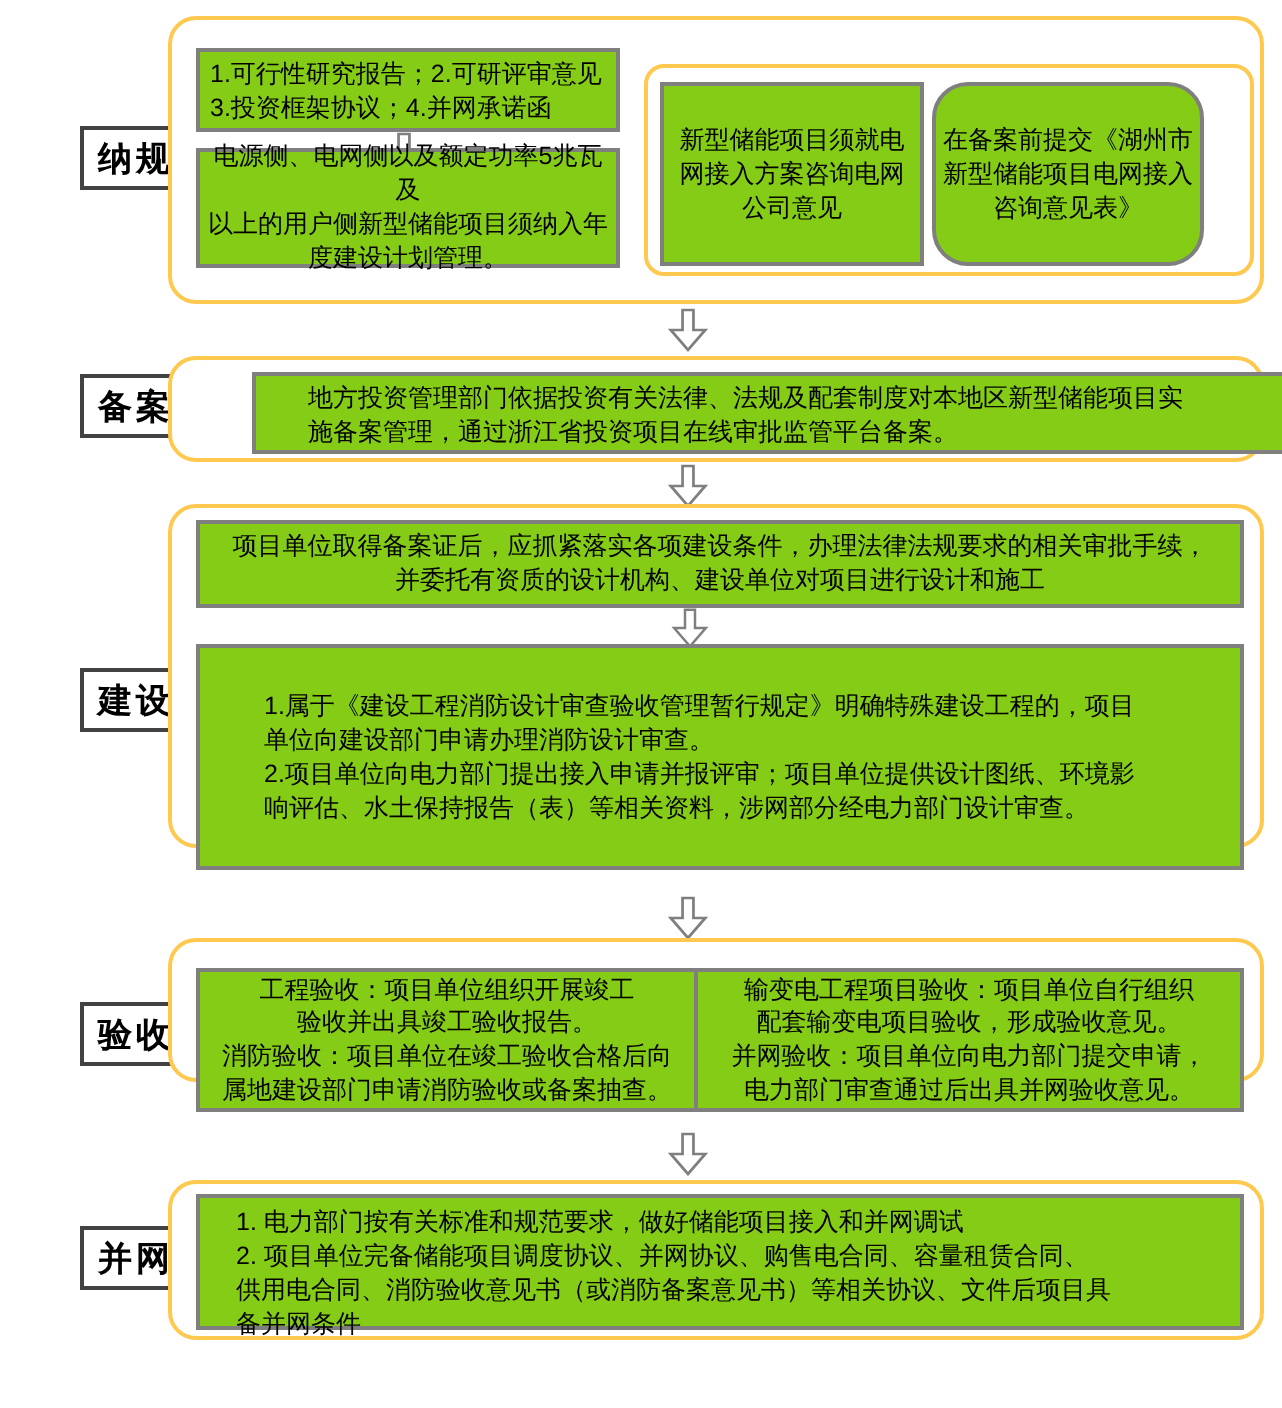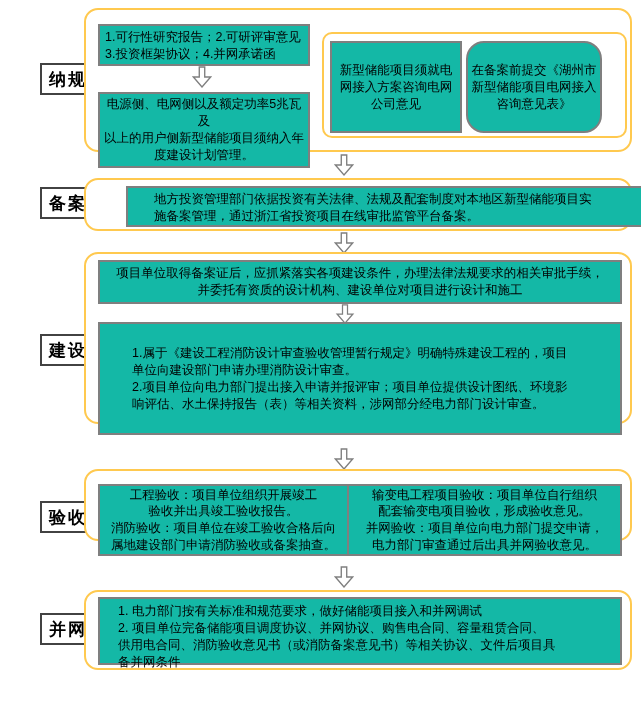--- a/index.html
+++ b/index.html
@@ -16,32 +16,32 @@
     font-size:17px;font-weight:bold;letter-spacing:2px;
     box-sizing:border-box;
   }
   
   .ycont{
     position:absolute;border:2px solid #FFC94F;border-radius:14px;
     background:#fff;box-sizing:border-box;
   }
   
   .gbox{
-    position:absolute;border:2px solid #7f7f7f;background:#14b8a6;
+    position:absolute;border:2px solid #7f7f7f;background:#84cc16;
     box-sizing:border-box;font-size:12.5px;line-height:1.36;
     white-space:pre-line;
   }
   .center{display:flex;align-items:center;justify-content:center;text-align:center;}
   .vcenter{display:flex;align-items:center;text-align:left;}
   .arrow{position:absolute;}
   
   #c1{left:84px;top:8px;width:548px;height:144px;}
   #c1-box1{left:12px;top:14px;width:212px;height:42px;padding:3px 5px;}
   #c1-arrow{left:106px;top:56px;}
-  #c1-box2{left:12px;top:82px;width:212px;height:76px;padding:18px 4px;}
+  #c1-box2{left:12px;top:64px;width:212px;height:60px;padding:18px 4px;}
   #c1-right{left:236px;top:22px;width:305px;height:106px;border-radius:10px;}
   #c1-rbox1{left:6px;top:7px;width:132px;height:92px;padding:18px 3px;}
   #c1-rbox2{left:142px;top:7px;width:136px;height:92px;padding:2px 3px;border-radius:18px;}
   
   #c2{left:84px;top:178px;width:548px;height:53px;}
   #c2-box{left:12px;top:6px;width:524px;height:41px;padding:3px 14px 0 26px;margin-left:28px;}
   
   #c3{left:84px;top:252px;width:548px;height:172px;}
   #c3-box1{left:12px;top:6px;width:524px;height:44px;padding:2px 8px;}
   #c3-arrow{left:249px;top:50px;}

